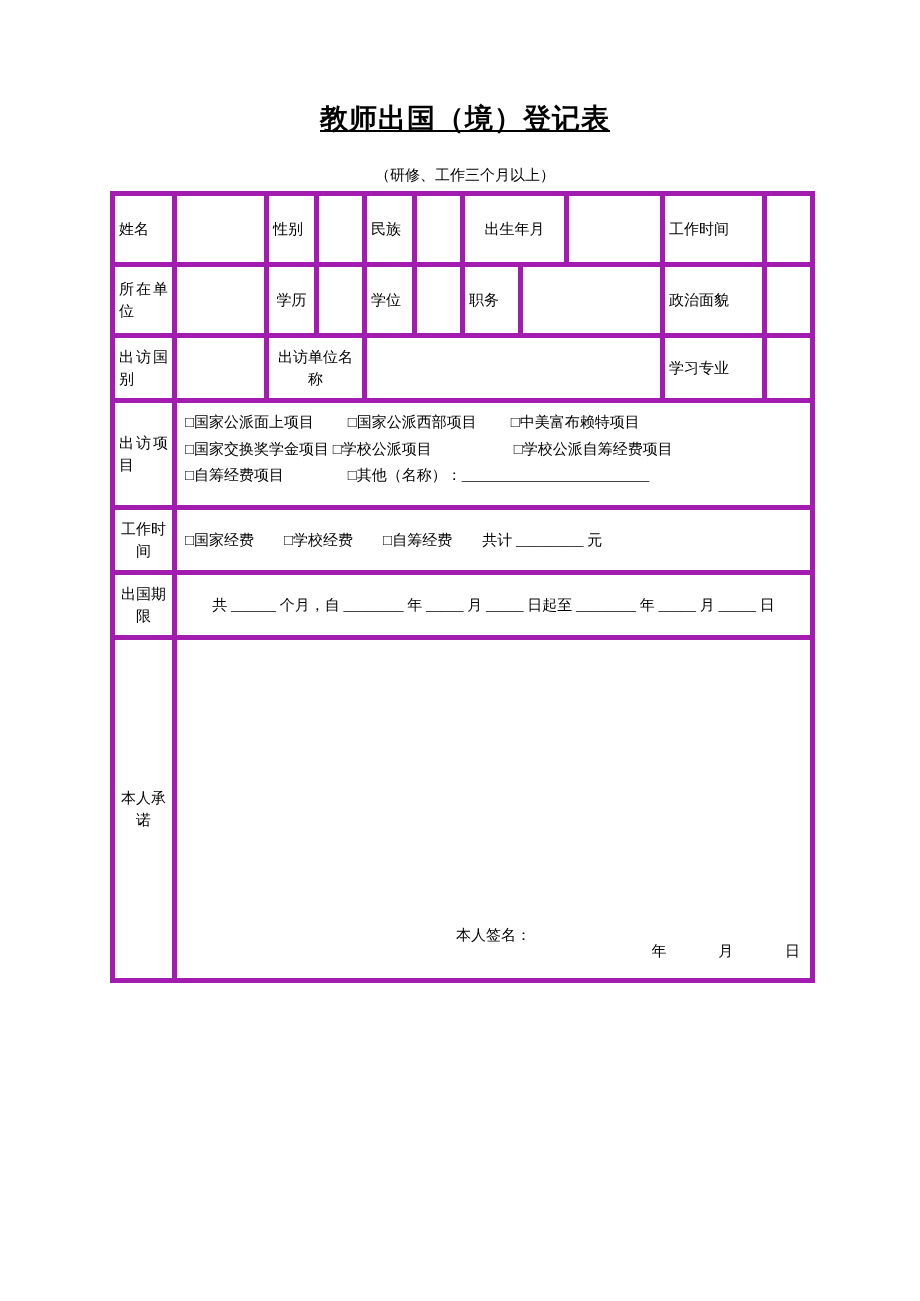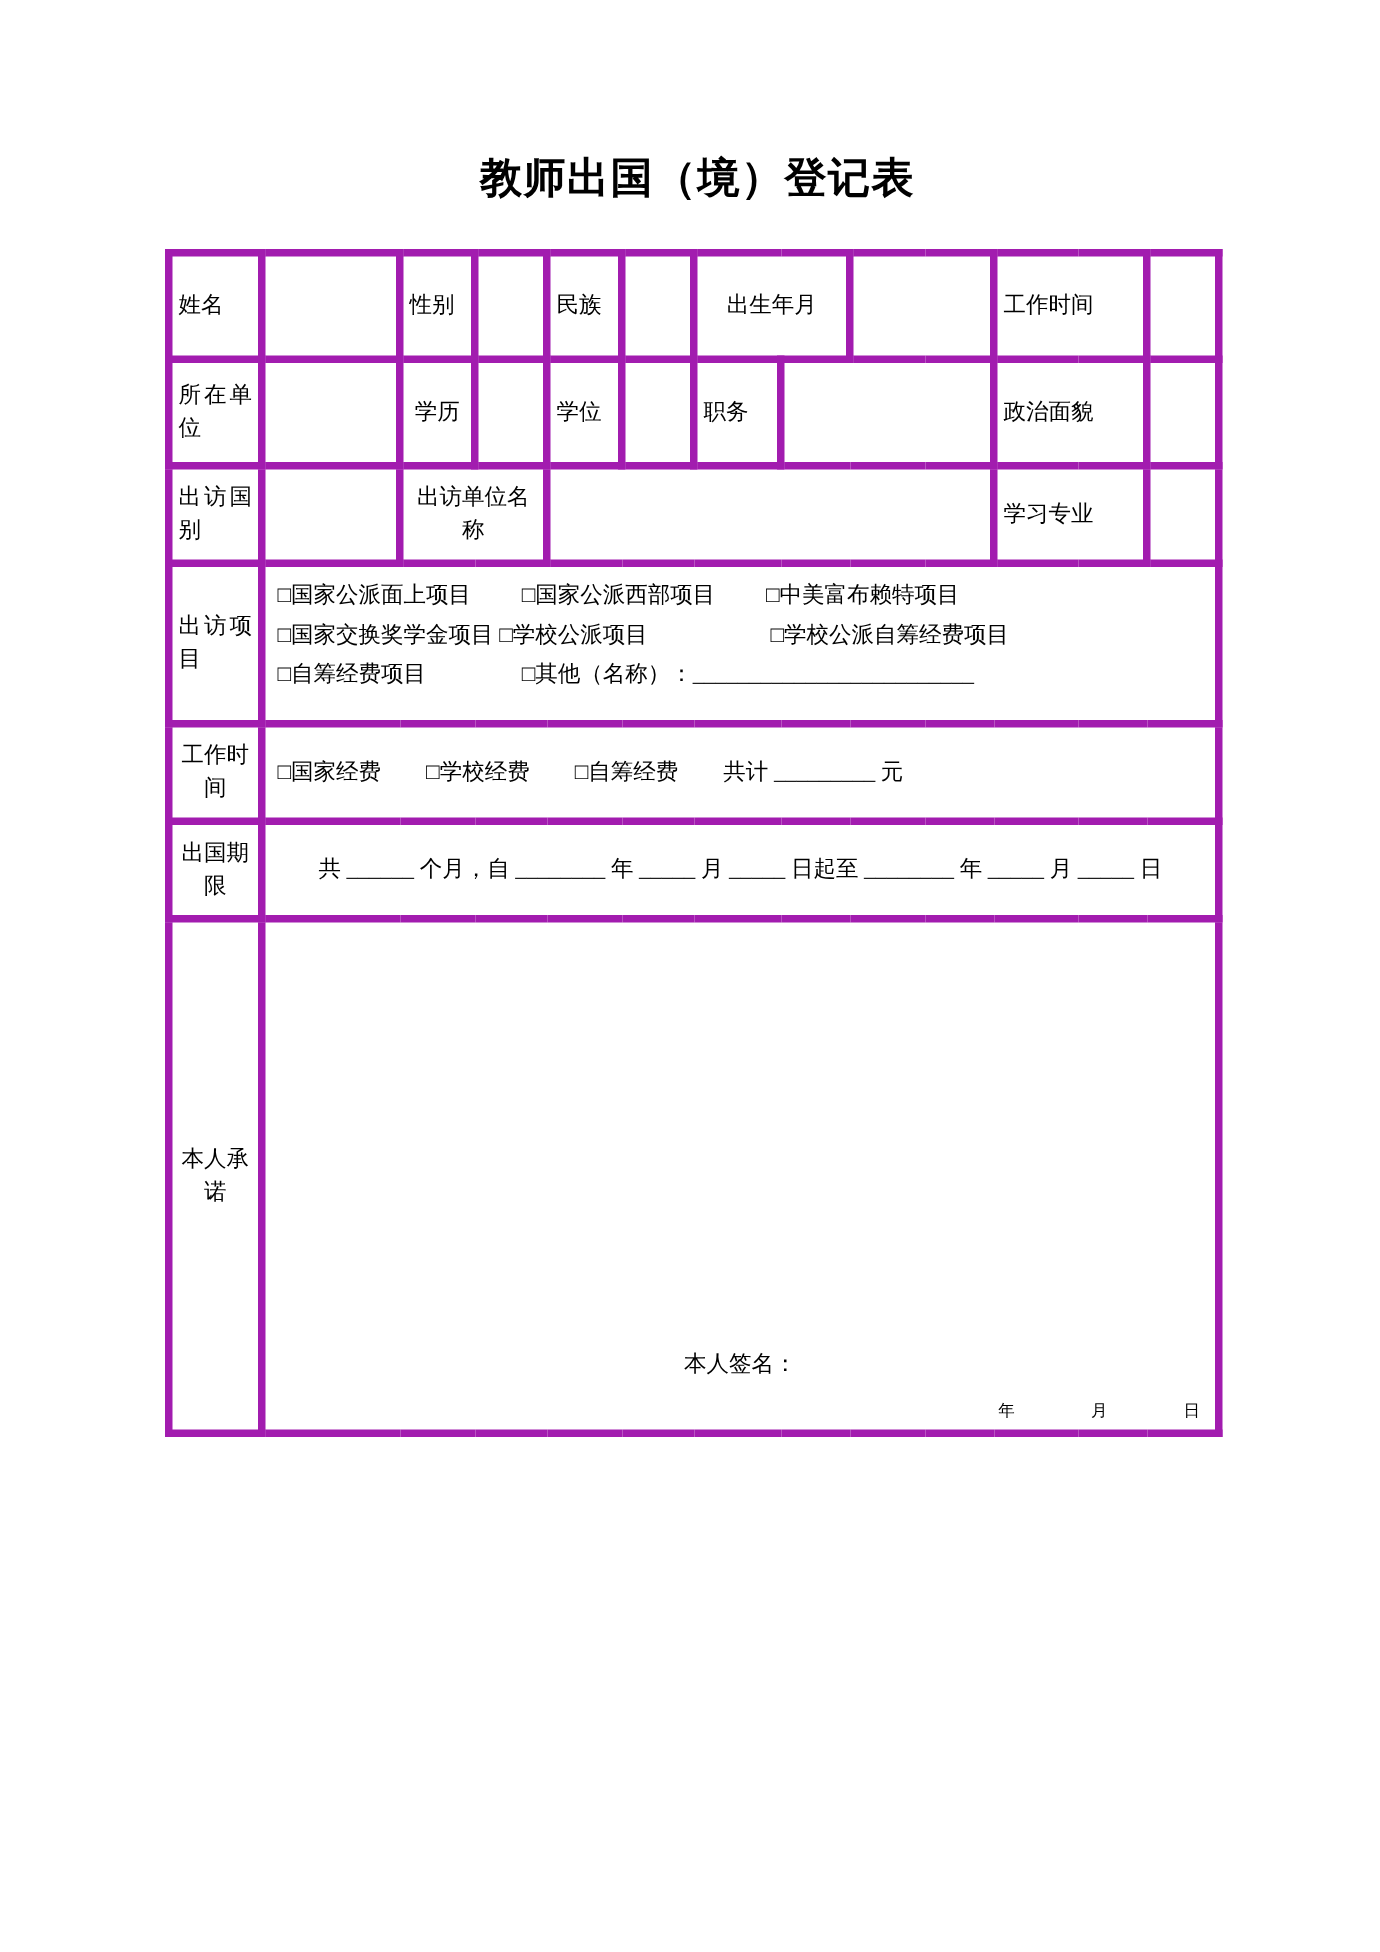--- a/index.html
+++ b/index.html
@@ -15,20 +15,21 @@
     padding: 100px 100px 0 110px;
     box-sizing: border-box;
   }
   .title {
     text-align: center;
     font-family: "SimHei", "黑体", sans-serif;
     font-size: 28px;
     font-weight: bold;
     margin: 0 0 28px 0;
     letter-spacing: 1px;
+    text-decoration: underline;
   }
   .subtitle {
     text-align: center;
     font-size: 15px;
     margin: 0 0 6px 0;
   }
   table {
     border-collapse: collapse;
     width: 700px;
     table-layout: fixed;
@@ -82,32 +83,33 @@
   .sign-line {
     position: absolute;
     bottom: 32px;
     left: 0;
     right: 0;
     text-align: center;
     font-size: 15px;
   }
   .date-line {
     position: absolute;
-    bottom: 4px;
+    bottom: 16px;
     right: 10px;
-    font-size: 11px;
+    font-size: 15px;
     white-space: nowrap;
   }
   .date-line span.sp { display:inline-block; width:48px; }
 </style>
 </head>
 <body>
 
 <div class="page">
   <div class="title">教师出国（境）登记表</div>
+  <div class="subtitle">（研修、工作三个月以上）</div>
 
   <table>
     <colgroup>
       <col style="width:62px">
       <col style="width:92px">
       <col style="width:50px">
       <col style="width:48px">
       <col style="width:50px">
       <col style="width:48px">
       <col style="width:58px">

